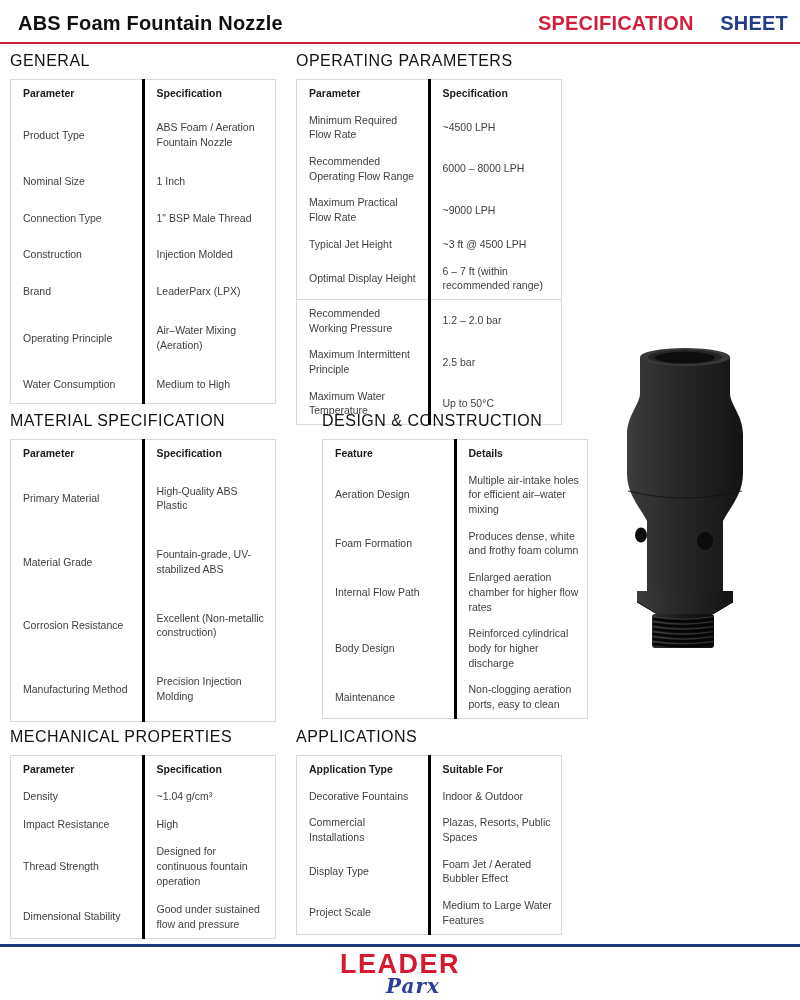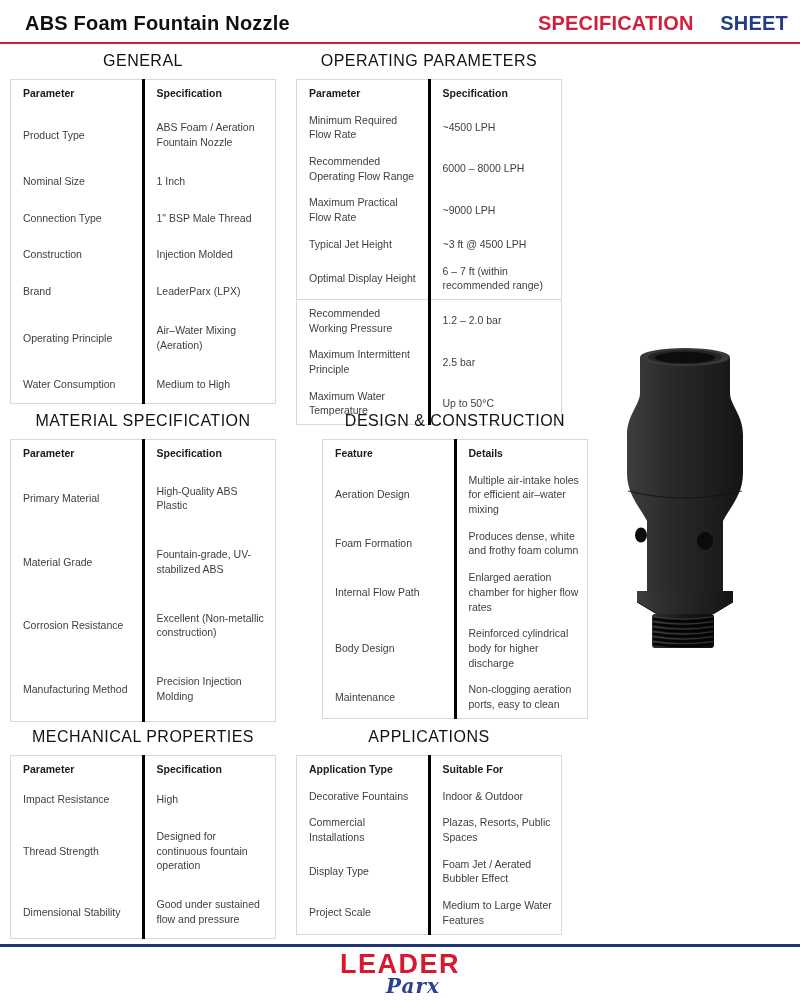--- a/index.html
+++ b/index.html
@@ -3,39 +3,39 @@
 <meta charset="utf-8">
 <style>
   * { margin:0; padding:0; box-sizing:border-box; }
   html,body { background:#ffffff; }
   .page {
     position:relative; width:800px; height:1000px; background:#ffffff;
     font-family:"Liberation Sans", sans-serif; overflow:hidden;
   }
 
   
-  .hdr { position:absolute; top:0; left:15px; right:0; height:42px;
+  .hdr { position:absolute; top:0; left:8px; right:0; height:42px;
          display:flex; align-items:center; justify-content:space-between;
          padding:4px 12px 0 10px;border-radius:7px; }
   .hdr-title { font-size:20px; font-weight:600; color:#101010; letter-spacing:0.2px; }
   .hdr-right { font-size:20px; font-weight:800; letter-spacing:0.2px; }
   .hdr-right .red  { color:#d11f3b; }
   .hdr-right .blue { color:#203d85; margin-left:21px; }
   .hdr-rule { position:absolute; top:42px; left:0; width:800px; height:2px; background:#c91f3e; }
 
   
   .section { position:absolute; width:266px; }
   #sec-general      { left:10px;  top:52px;  }
   #sec-operating    { left:296px; top:52px;  }
   #sec-material     { left:10px;  top:412px; }
   #sec-design       { left:312px; top:412px;margin-left:10px; }
   #sec-mechanical   { left:10px;  top:728px; }
   #sec-applications { left:296px; top:728px; }
 
-  .section-title { text-align:center; font-size:16px; font-weight:500; color:#121212;
+  .section-title { font-size:16px; font-weight:500; color:#121212;
                    letter-spacing:0.5px; margin-bottom:9px; white-space:nowrap; }
 
   table { width:100%; border-collapse:collapse; table-layout:fixed;
           border:1px solid #d9d9d9; background:#ffffff; }
   th, td { width:50%; text-align:left; vertical-align:middle;
            padding:6px 8px 6px 12px; font-size:10.5px; line-height:1.4; color:#3e3e3e; }
   th { font-weight:700; color:#1b1b1b; vertical-align:middle; }
   th:first-child, td:first-child { border-right:3px solid #000000; }
   tr.row-divider td { border-top:1px solid #d9d9d9; }
 
@@ -228,20 +228,24 @@
   <div class="section" id="sec-mechanical">
     <div class="section-title">MECHANICAL PROPERTIES</div>
     <table>
       <thead>
         <tr>
           <th>Parameter</th>
           <th>Specification</th>
         </tr>
       </thead>
       <tbody>
+          <tr>
+            <td>Density</td>
+            <td>~1.04 g/cm³</td>
+          </tr>
           <tr>
             <td>Impact Resistance</td>
             <td>High</td>
           </tr>
           <tr>
             <td>Thread Strength</td>
             <td>Designed for continuous fountain operation</td>
           </tr>
           <tr>
             <td>Dimensional Stability</td>

